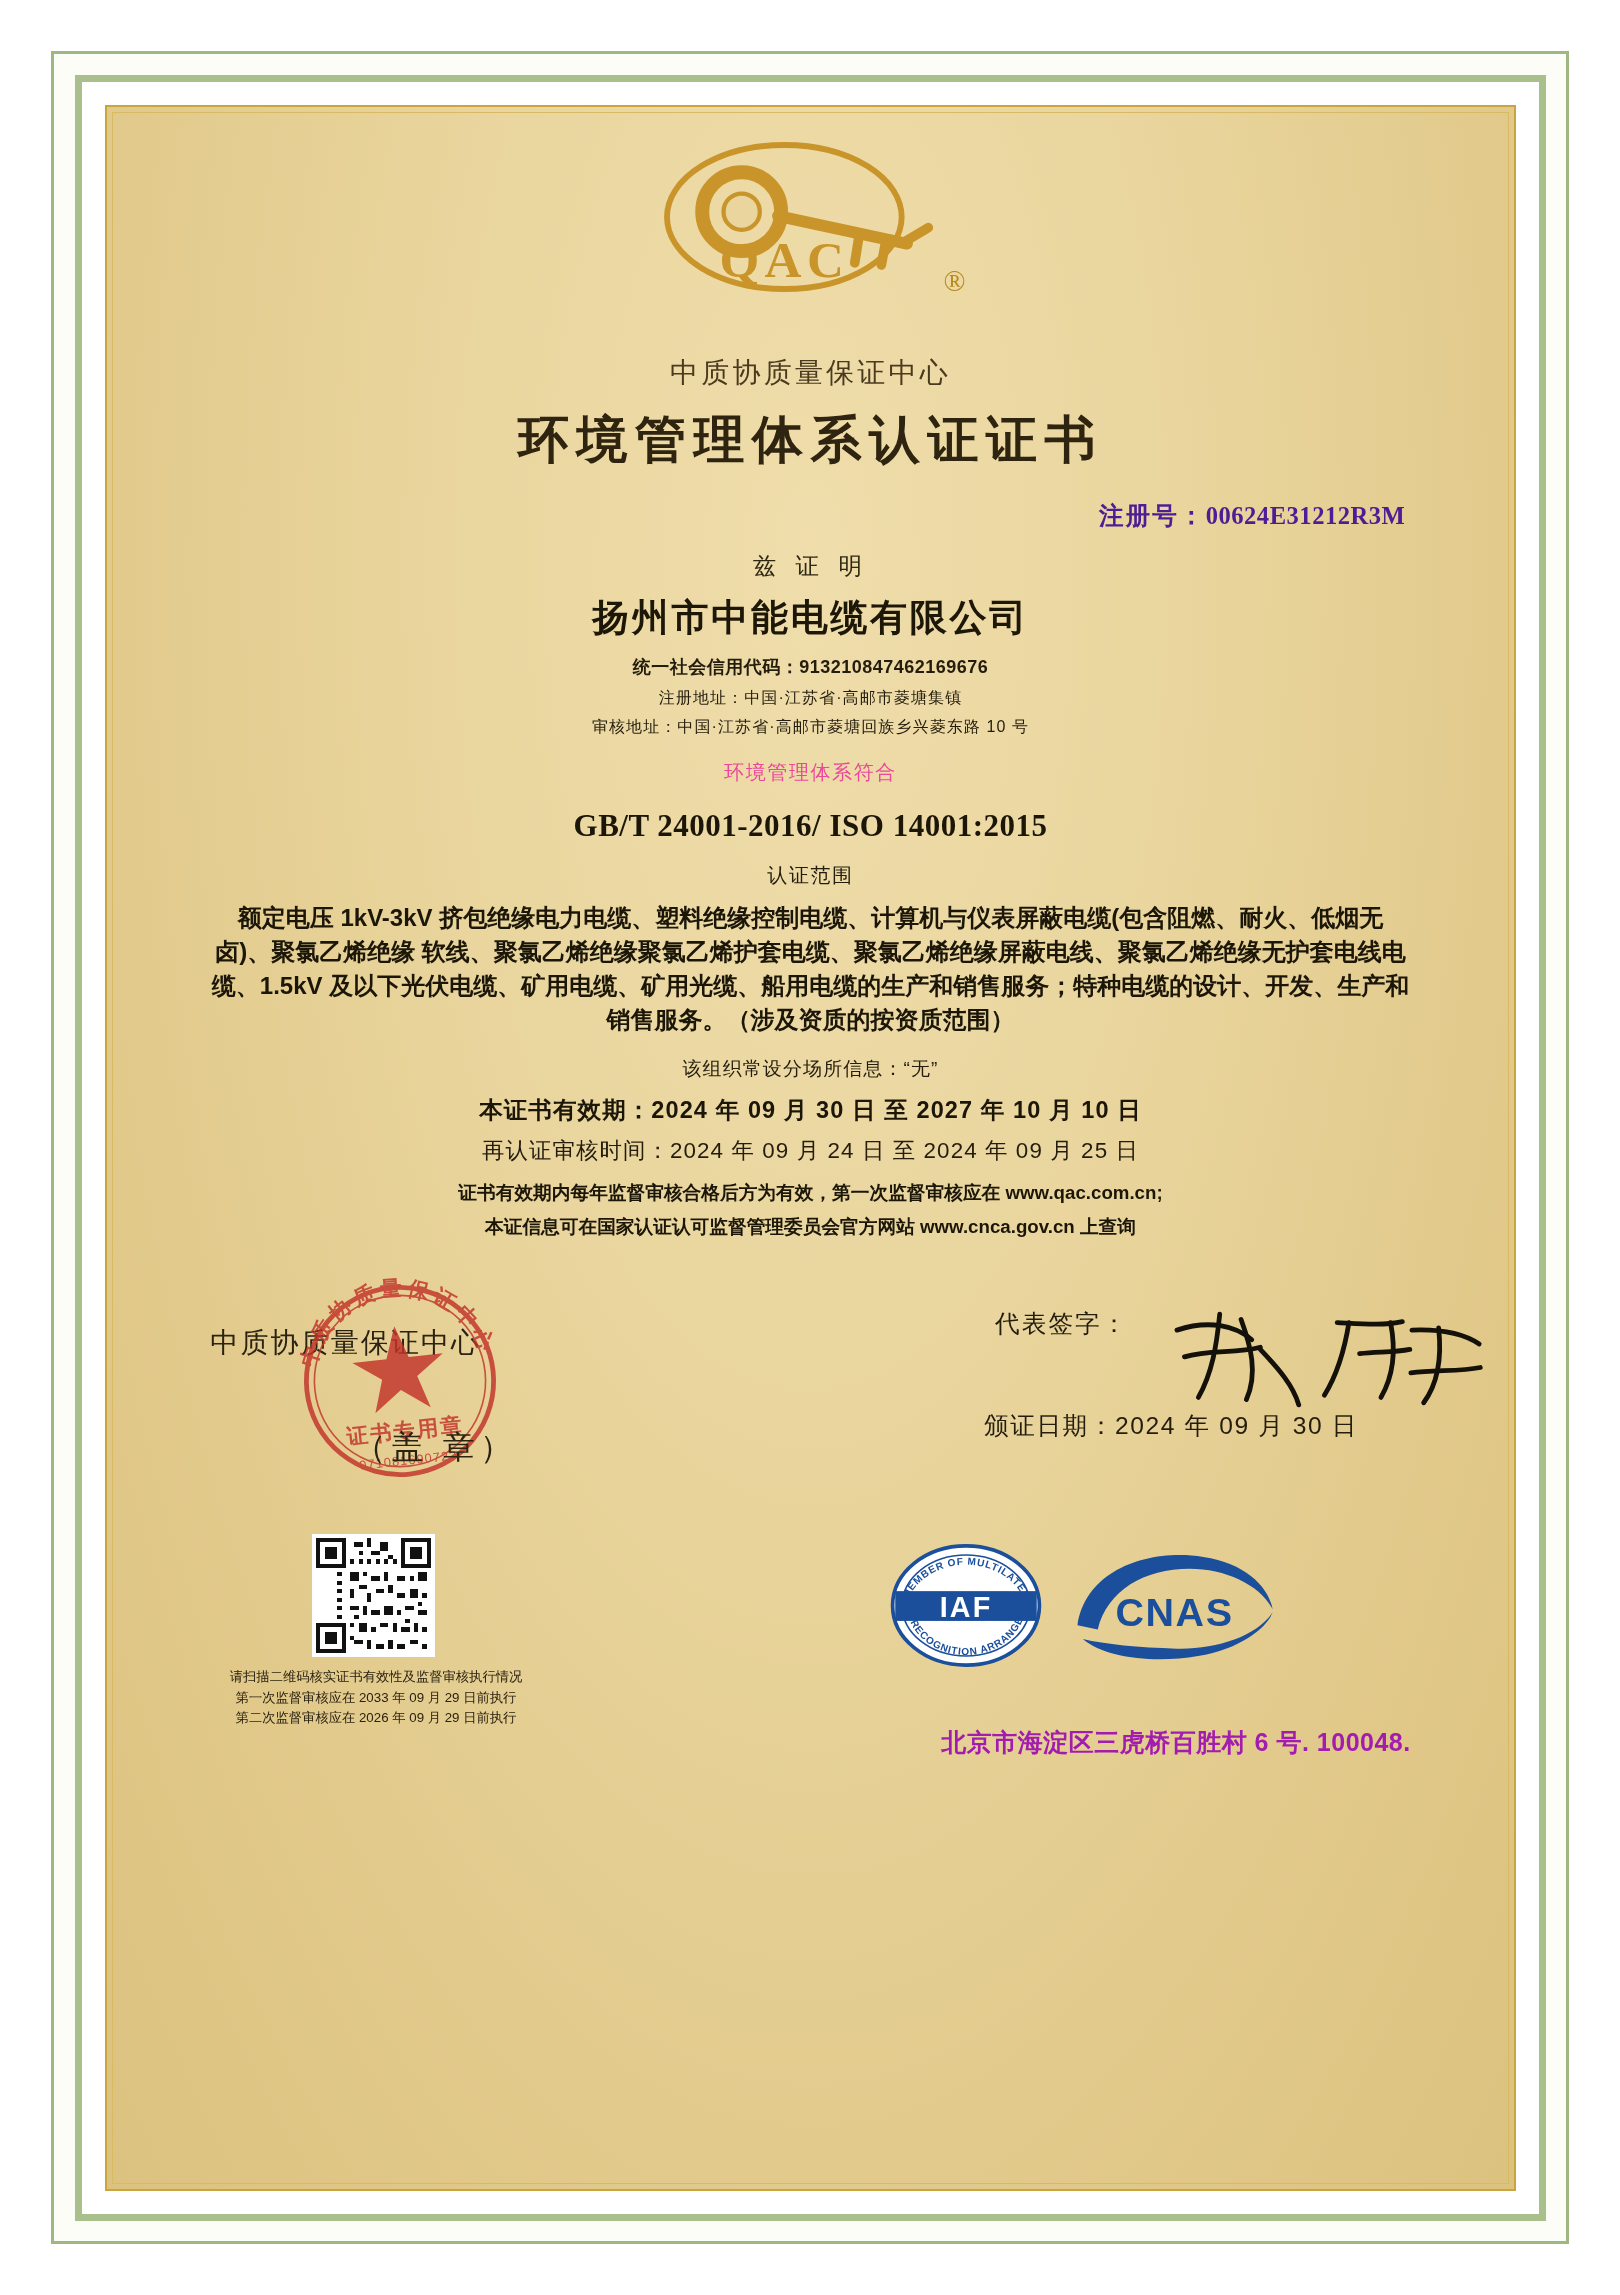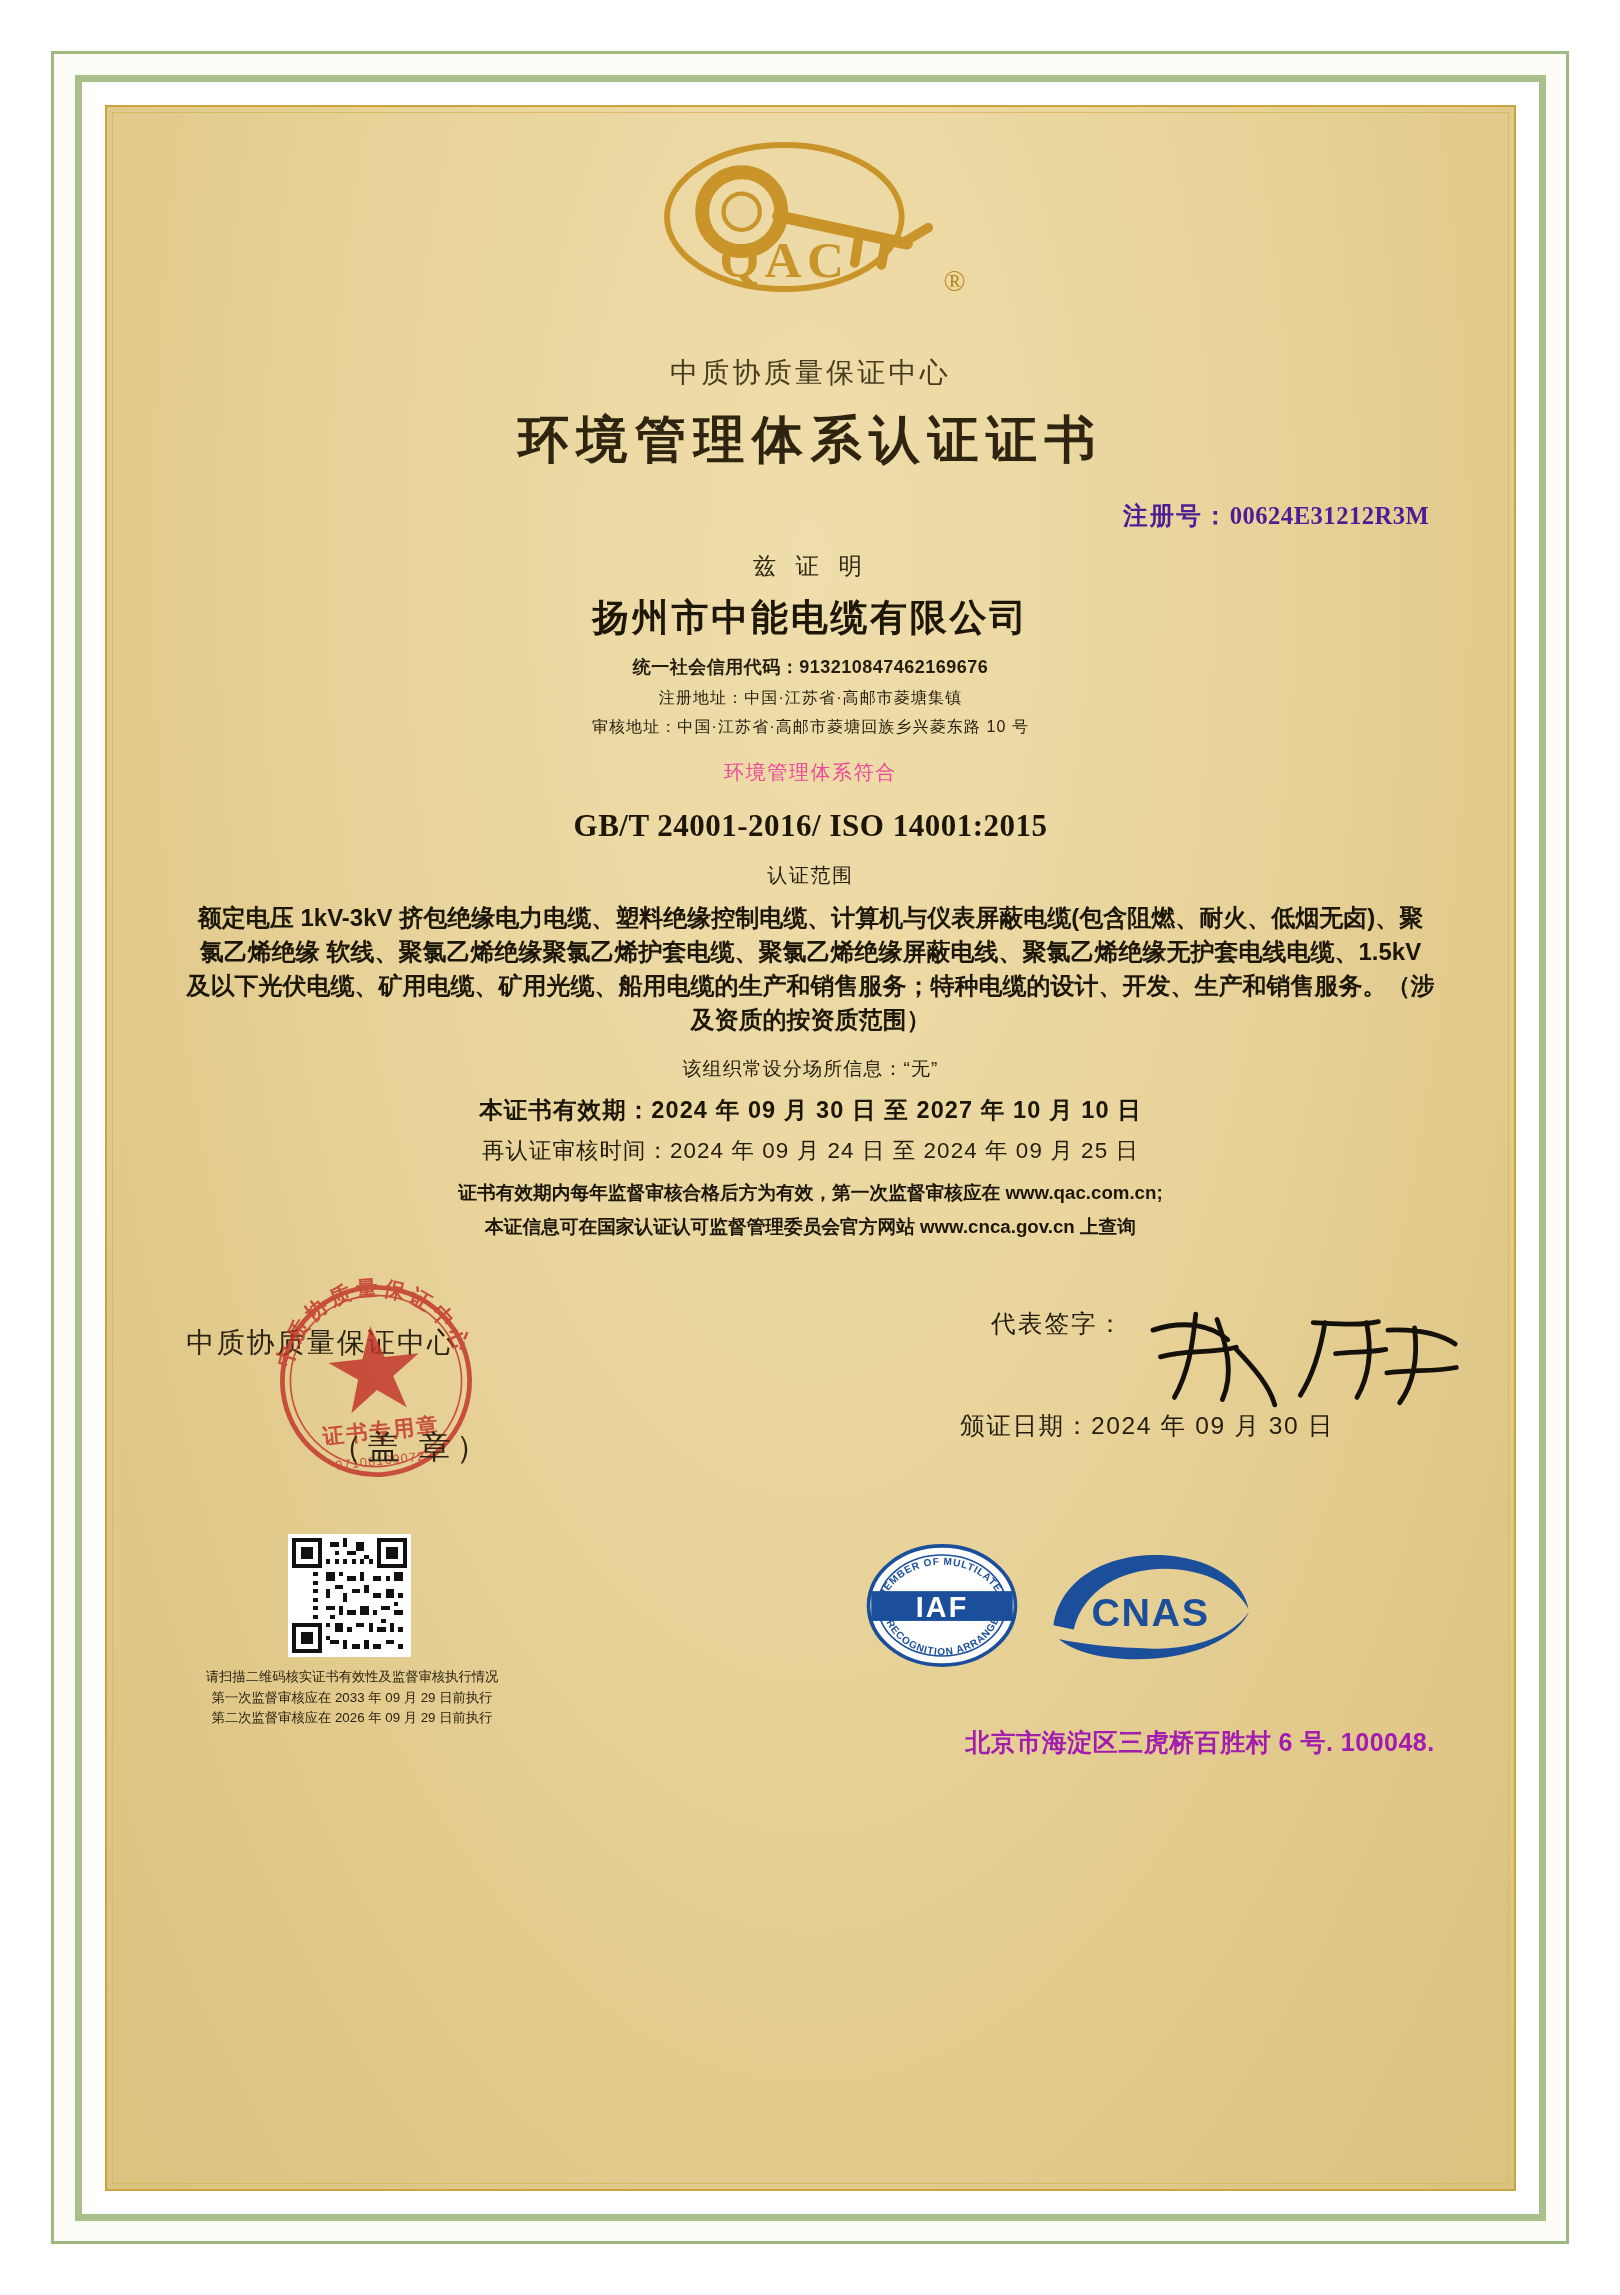--- a/index.html
+++ b/index.html
@@ -55,21 +55,21 @@
     left: 5.3px; top: 5.3px; right: 5.3px; bottom: 5.3px;
     border: 1.1px solid #d8b964;
     pointer-events: none;
   }
 
   .content {
     position: absolute;
     left: 105px; top: 105px;
     width: 1411px; height: 2022px;
     box-sizing: border-box;
-    padding: 0 76px;
+    padding: 0 100px;
   }
 
   
   .logo-wrap {
     position: relative;
     height: 214px;
     margin-top: 32px;
   }
   .logo-svg {
     position: absolute;
@@ -254,21 +254,20 @@
     font-family: "Liberation Sans", sans-serif;
   }
   .rep-sign-label {
     position: absolute;
     left: 790px;
     top: 46px;
     font-size: 24.6px;
     color: #241d0d;
     letter-spacing: 2.1px;
     font-family: "Liberation Sans", sans-serif;
-    margin-left: 20px;
   }
   .signature {
     position: absolute;
     left: 956px;
     top: 37px;
     width: 331px;
     height: 123px;
   }
   .issue-date {
     position: absolute;

